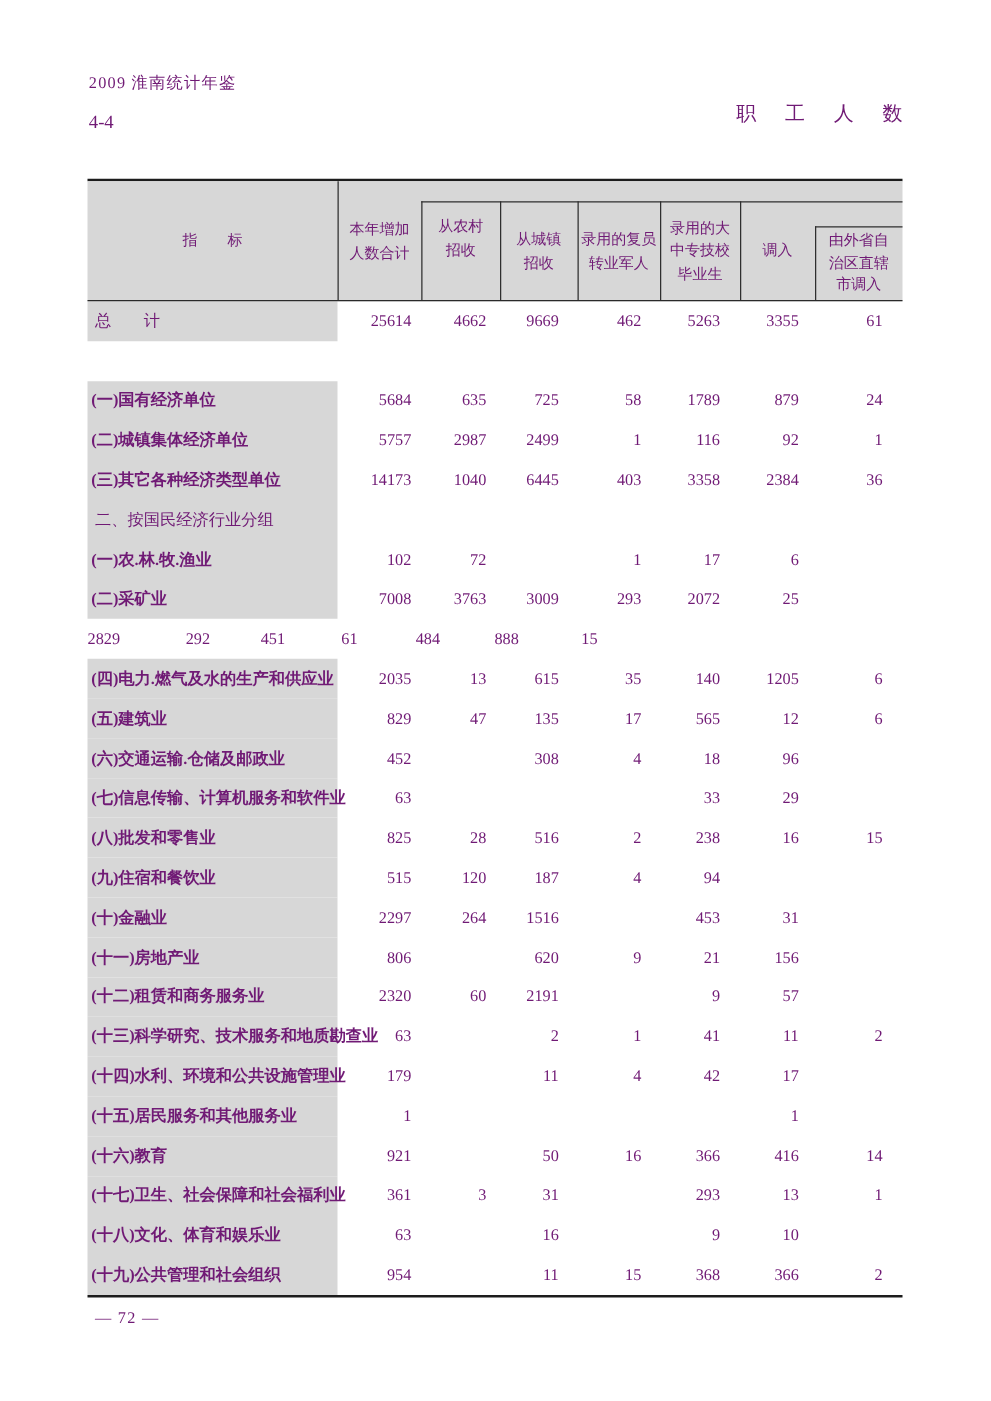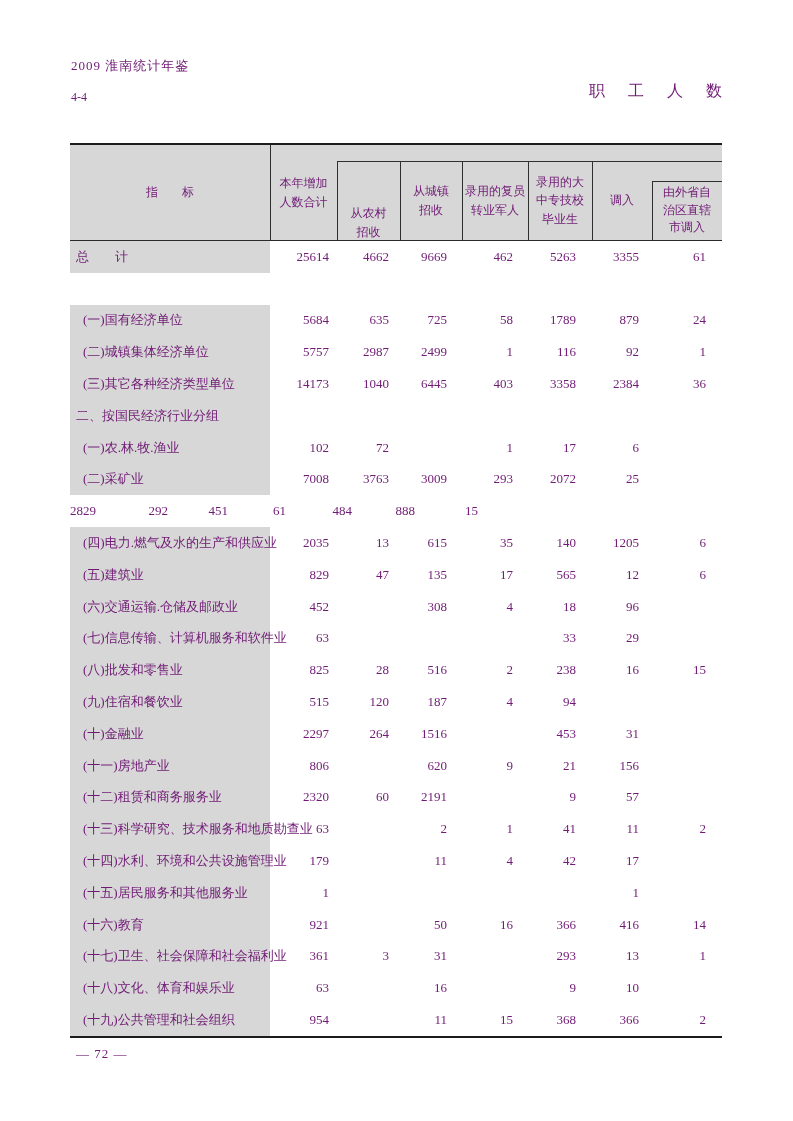--- a/index.html
+++ b/index.html
@@ -20,21 +20,21 @@
     position: absolute;
     left: 71px;
     top: 57px;
     font-size: 13px;
     letter-spacing: 1px;
   }
   .table-no {
     position: absolute;
     left: 71px;
     top: 90px;
-    font-size: 12px;
+    font-size: 15px;
   }
   .table-title {
     position: absolute;
     right: 48px;
     top: 81px;
     font-size: 16px;
     letter-spacing: 23px;
     white-space: nowrap;
   }
   .stat-table {
@@ -85,21 +85,22 @@
     width: 200px;
     box-sizing: border-box;
     background: #d7d7d7;
     display: flex;
     align-items: center;
     padding-left: 6px;
     font-size: 13px;
     white-space: nowrap;
   }
   .trow.indent .tlabel {
-    padding-left: 13px;
+    padding-left: 3px;
+    font-weight: bold;
   }
   .tcell {
     display: flex;
     align-items: center;
     justify-content: flex-end;
     box-sizing: border-box;
     padding-right: 13px;
     font-size: 13px;
   }
   .trow .tcell:nth-child(2) { width: 67px; padding-right: 8px; }
@@ -126,21 +127,21 @@
   <div class="table-no">4-4</div>
   <div class="table-title">职工人数</div>
 
   <div class="stat-table">
 
     <div class="thead">
 
       <div class="hcell" style="left:0; width:200px; top:0; height:95px;">指　　标</div>
       <div class="hcell" style="left:200px; width:67px; top:0; height:95px;">本年增加
 人数合计</div>
-      <div class="hcell" style="left:267px; width:63px; top:16px; height:59px;margin-top:32px;">从农村
+      <div class="hcell" style="left:267px; width:63px; top:16px; height:59px;">从农村
 招收</div>
       <div class="hcell" style="left:330px; width:62px; top:16px; height:79px;">从城镇
 招收</div>
       <div class="hcell" style="left:392px; width:66px; top:16px; height:79px;">录用的复员
 转业军人</div>
       <div class="hcell" style="left:458px; width:64px; top:16px; height:79px;">录用的大
 中专技校
 毕业生</div>
       <div class="hcell" style="left:522px; width:60px; top:16px; height:79px;">调入</div>
       <div class="hcell" style="left:582px; width:70px; top:36px; height:59px; line-height:1.45;">由外省自

